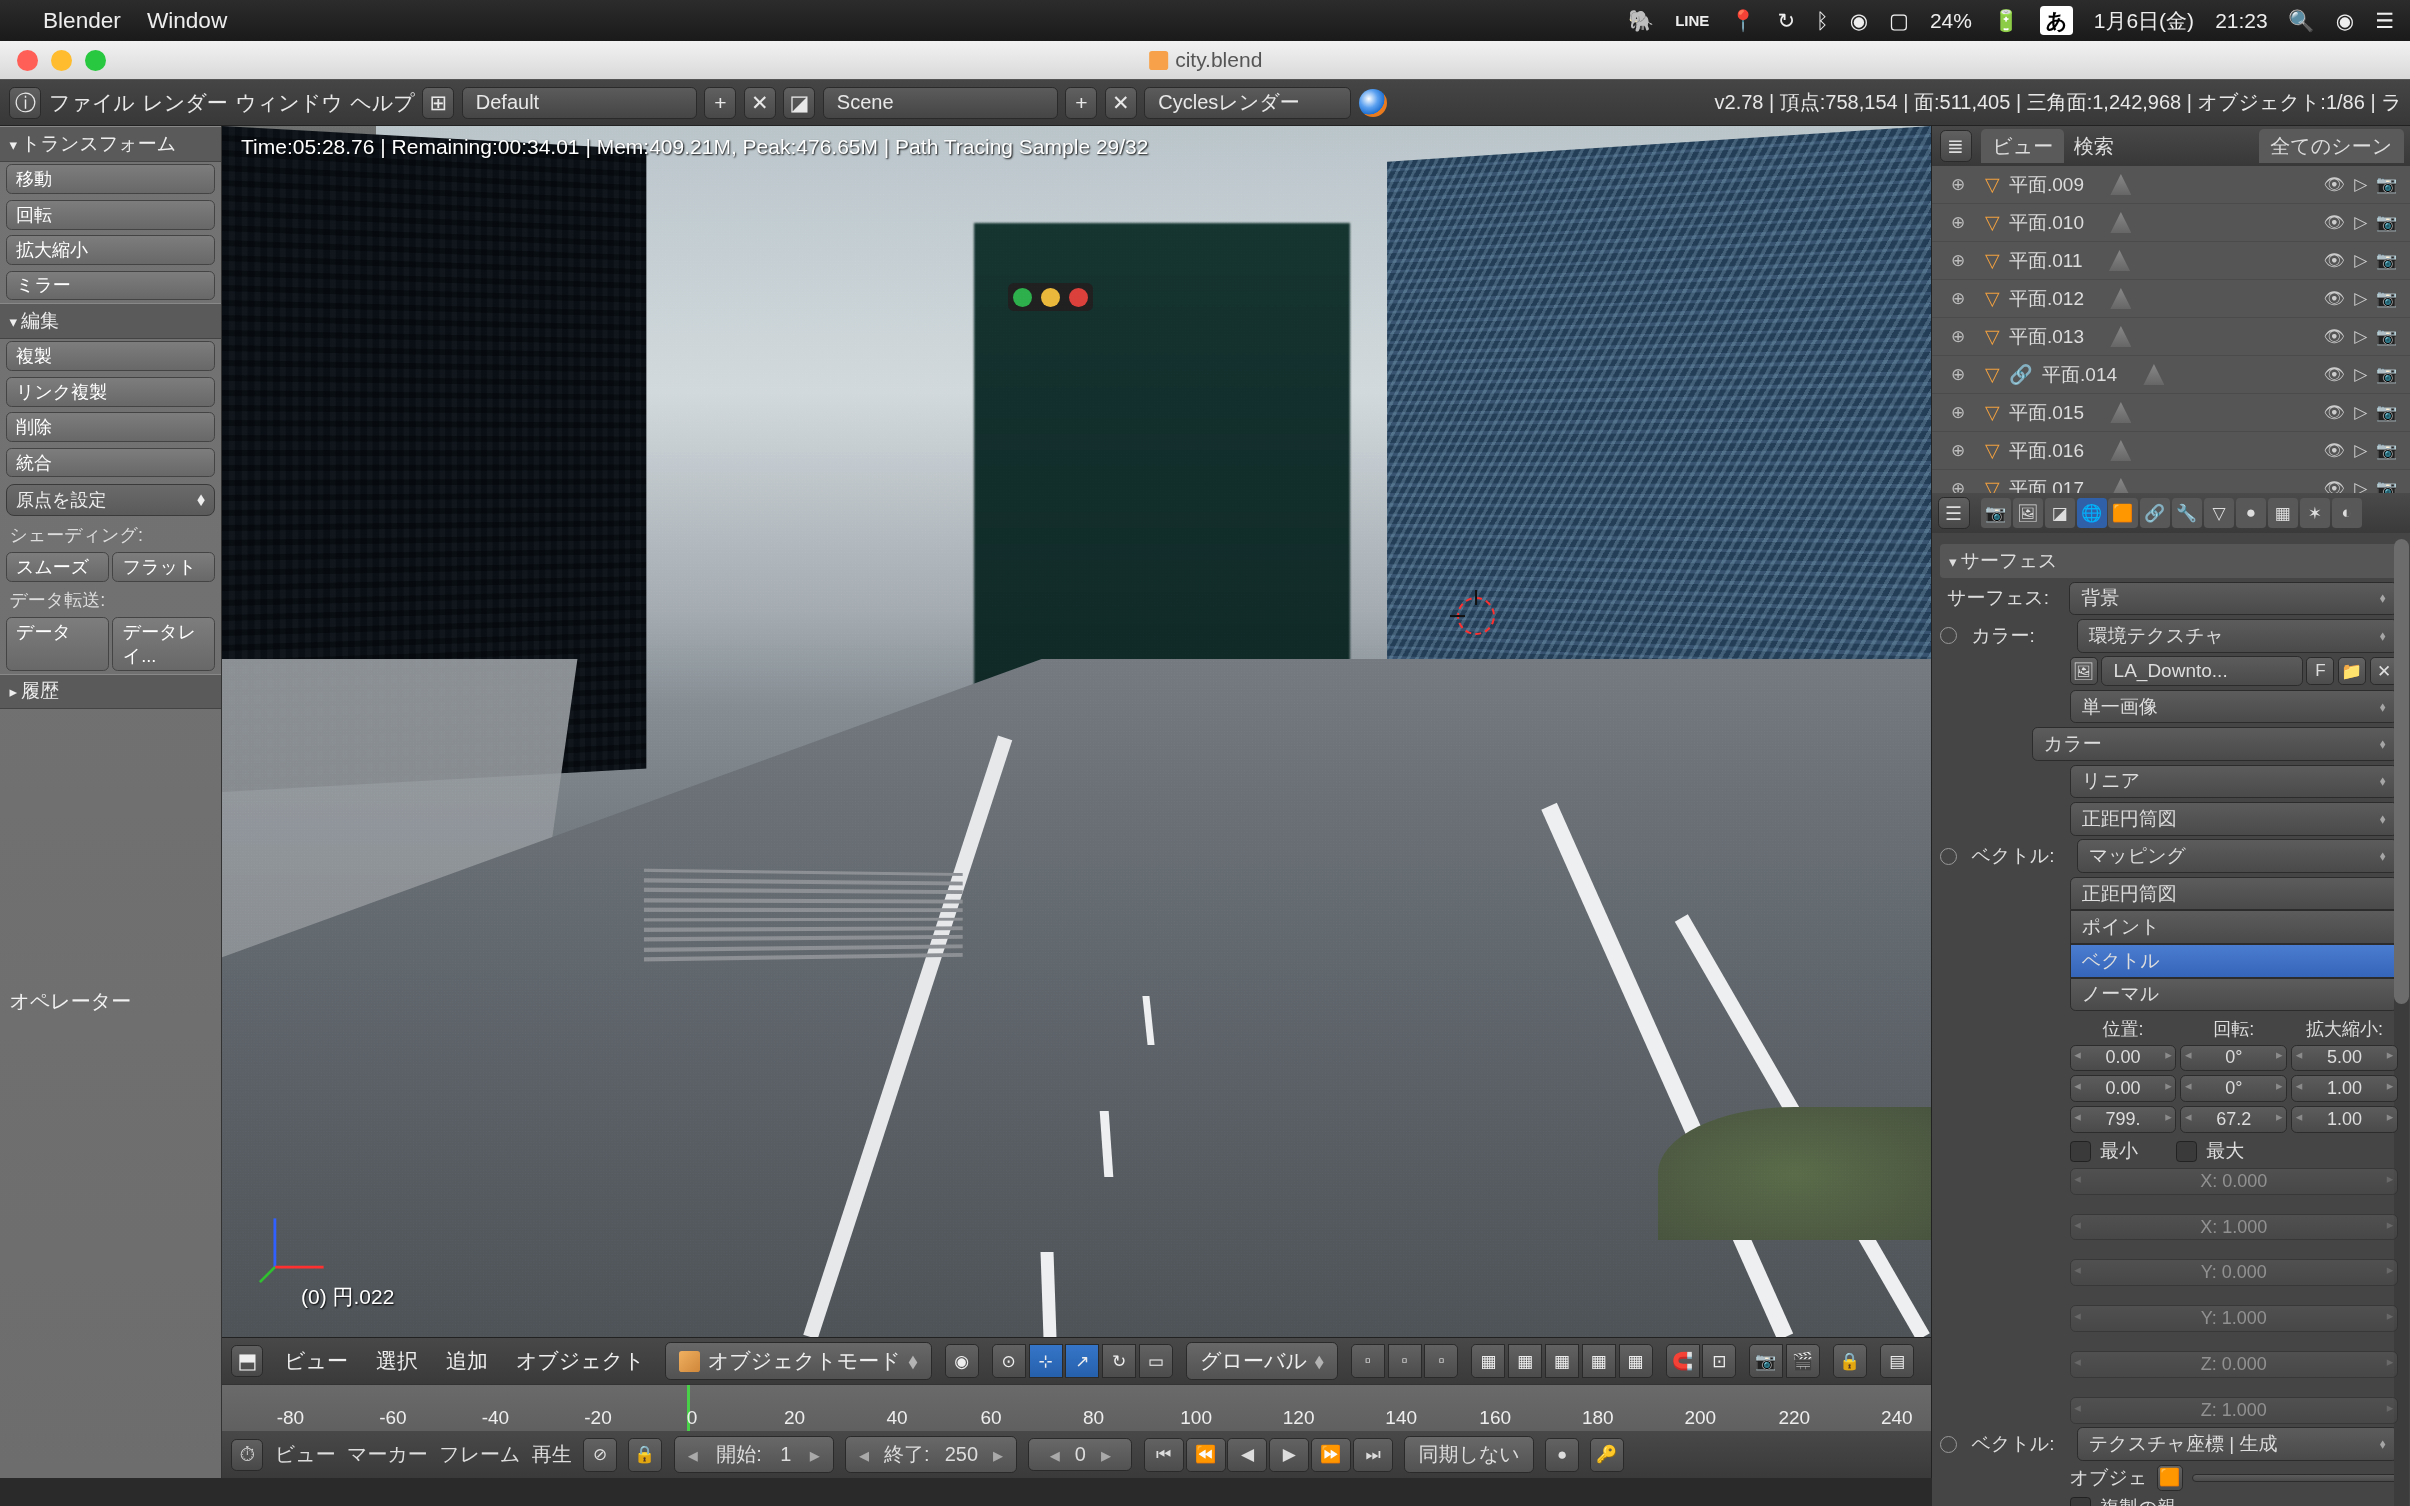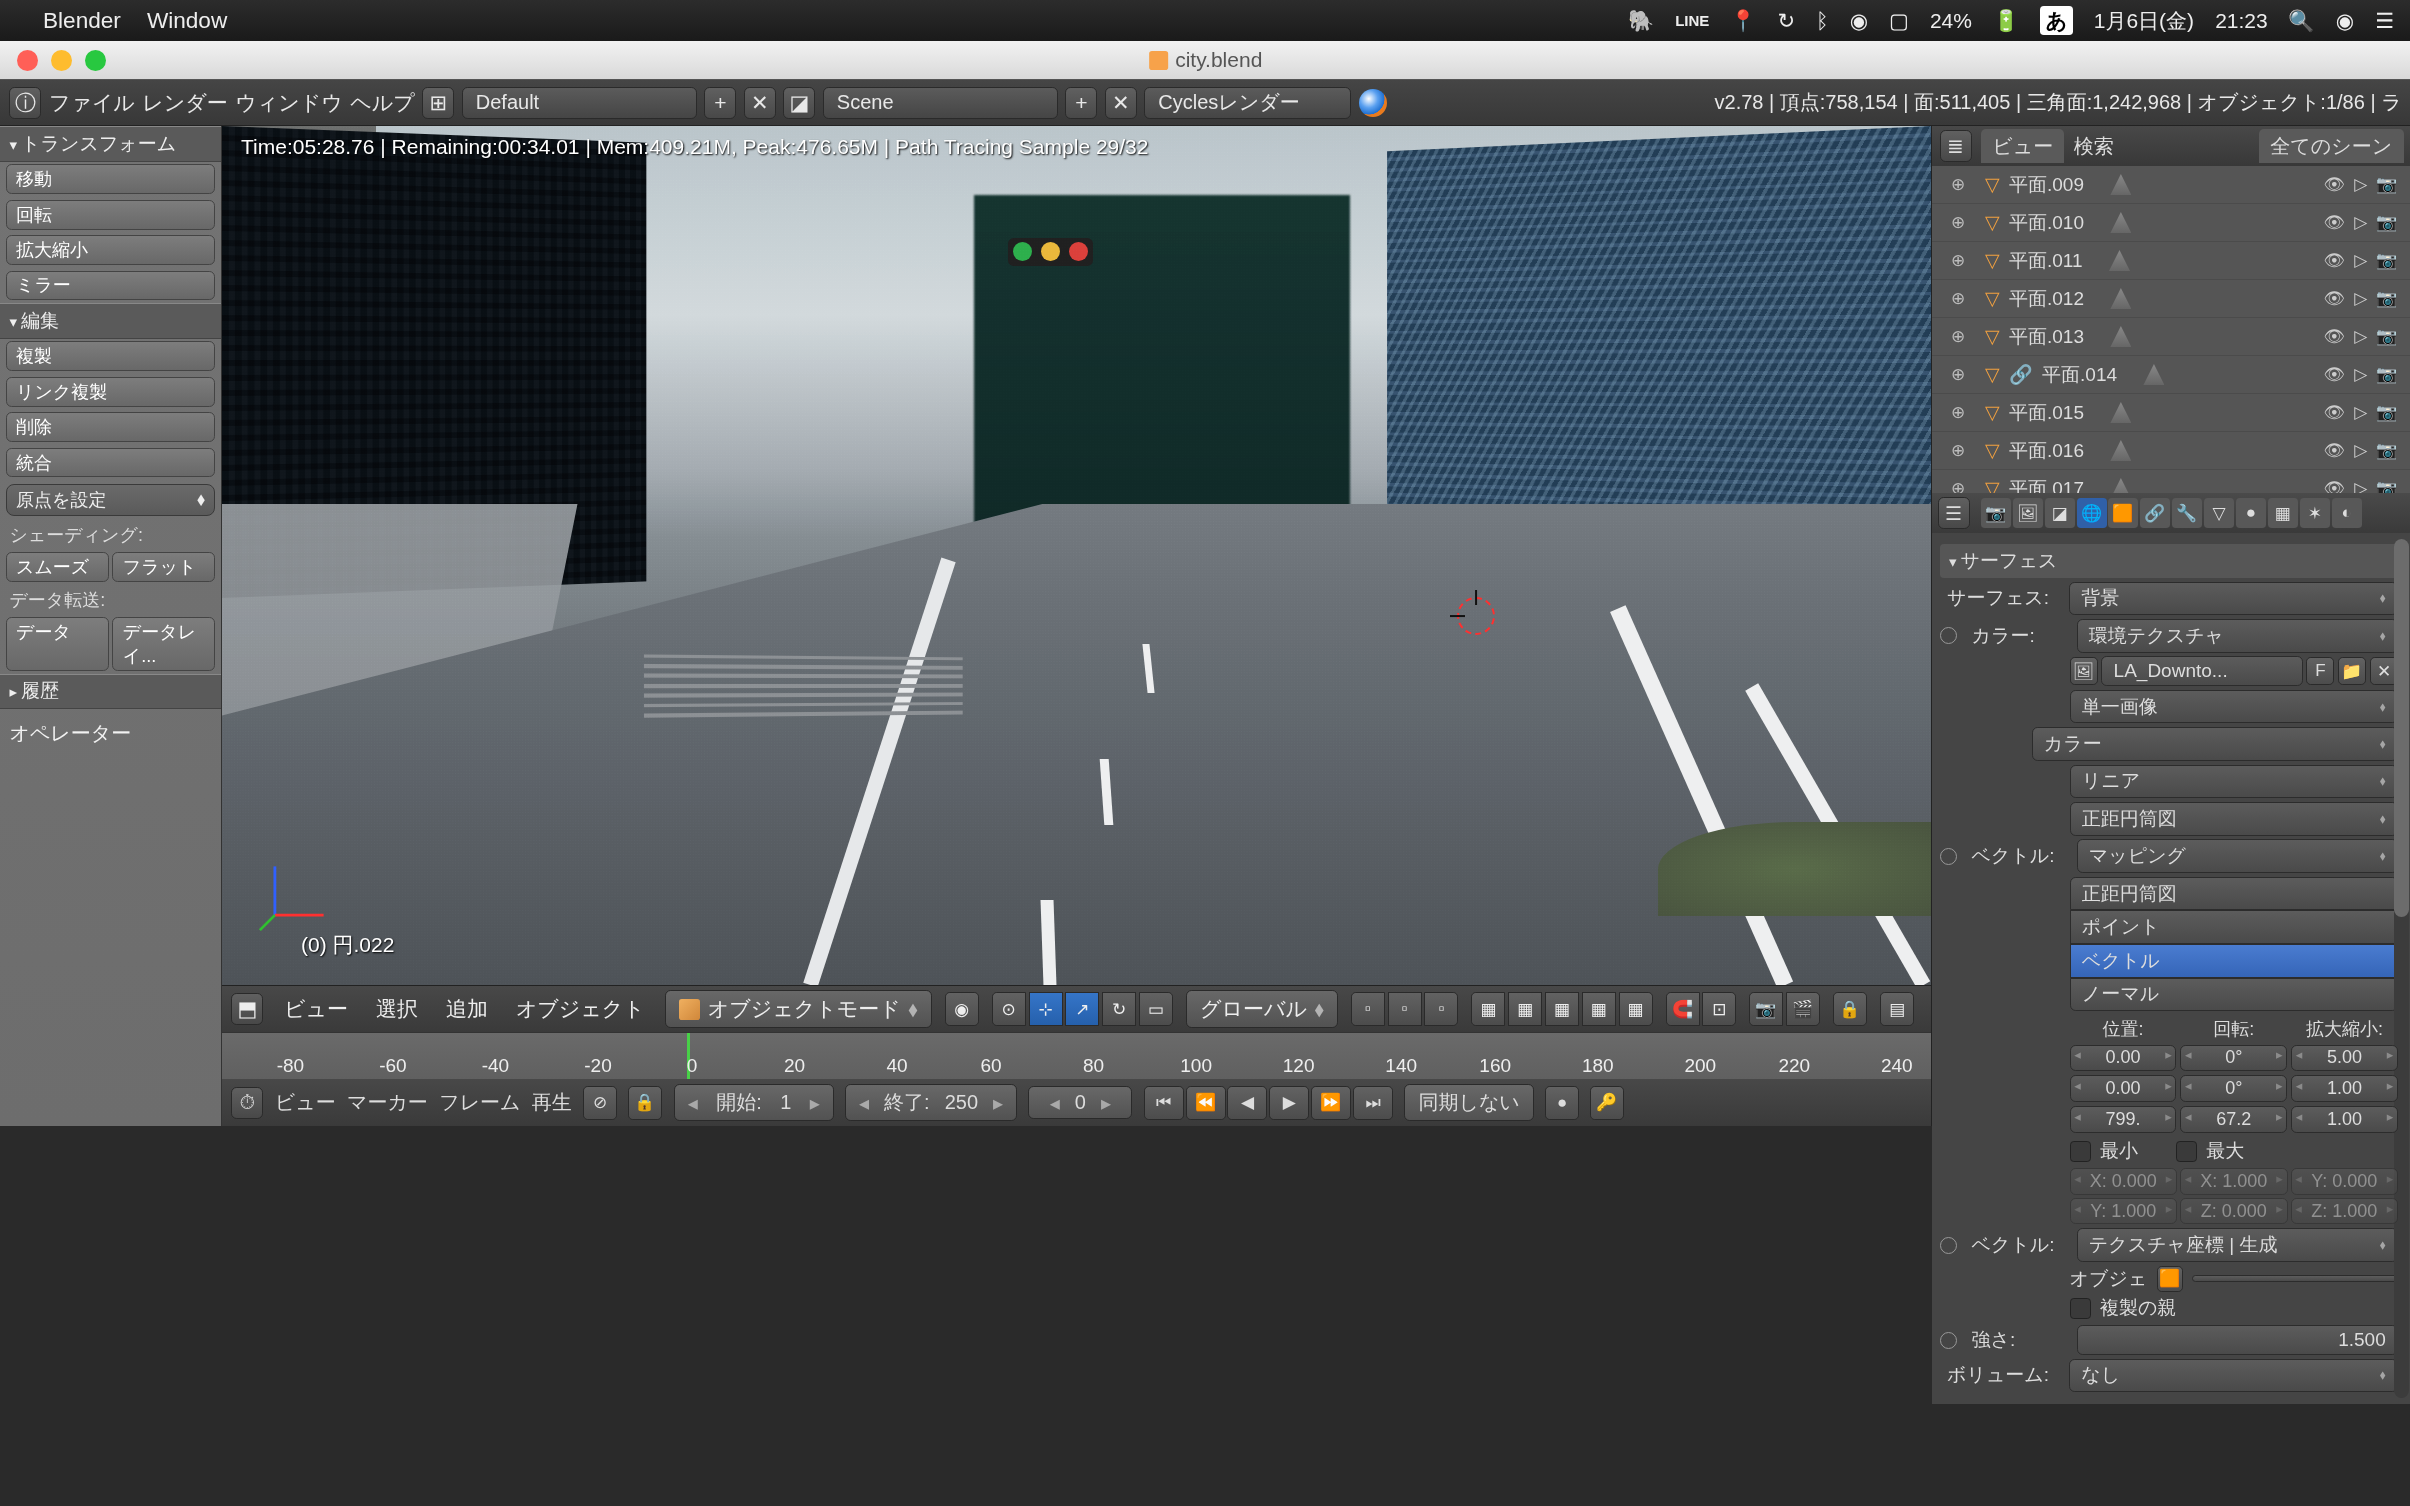--- a/index.html
+++ b/index.html
@@ -20,21 +20,21 @@
 .win-title-text::before { content: ""; width: 19px; height: 19px; background: #f7a24a; border-radius: 2.8px; display: inline-block; }
 
 
 .info-header { height: 47px; background: linear-gradient(#454545, #383838); border-top: 0.9px solid #555; border-bottom: 0.9px solid #222; display: flex; align-items: center; padding: 0 9.4px; gap: 7.5px; color: #e8e8e8; font-size: 21px; }
 .hdr-field { background: linear-gradient(#5b5b5b, #454545); border: 0.9px solid #2a2a2a; border-radius: 5.6px; padding: 3.8px 13px; color: #e8e8e8; font-size: 20px; height: 32px; display: inline-flex; align-items: center; min-width: 235px; }
 .hdr-sq { width: 32px; height: 32px; background: linear-gradient(#606060, #484848); border: 0.9px solid #2a2a2a; border-radius: 5.6px; display: inline-flex; align-items: center; justify-content: center; }
 .hdr-stats { margin-left: auto; font-size: 20px; white-space: nowrap; }
 .blender-icon { width: 28px; height: 28px; background: radial-gradient(circle at 35% 35%, #fff 0%, #5aa0f0 35%, #2070d0 60%, transparent 62%), #e87b1f; border-radius: 50%; margin-right: 5.6px; }
 
 
-.main { display: flex; height: 1000px; background: #575757; }
+.main { display: flex; height: 1352px; background: #575757; }
 
 
 .left-panel { width: 222px; background: linear-gradient(#737373, #6d6d6d); border-right: 0.9px solid #333; display: flex; flex-direction: column; font-size: 19px; color: #eee; }
 .panel-section-hdr { background: #5a5a5a; padding: 3.8px 9.4px; font-size: 19px; border-top: 0.9px solid #888; border-bottom: 0.9px solid #444; }
 .panel-section-hdr::before { content: "▸ "; font-size: 15px; }
 .panel-section-hdr.open::before { content: "▾ "; }
 .panel-btn { background: linear-gradient(#7d7d7d, #686868); border: 0.9px solid #444; border-radius: 5.6px; margin: 2.8px 5.6px; padding: 1.9px 9.4px; font-size: 18px; color: #fff; }
 .panel-btn-row { display: flex; gap: 3.8px; margin: 2.8px 5.6px; }
 .panel-btn-row .panel-btn { flex: 1; margin: 0; }
 .panel-wide { background: linear-gradient(#6a6a6a, #5a5a5a); border: 0.9px solid #3a3a3a; border-radius: 8px; margin: 3.8px 5.6px; padding: 2.8px 9.4px; font-size: 18px; display: flex; justify-content: space-between; align-items: center; }
@@ -584,21 +584,21 @@
         <div style="display:flex;gap:38px;margin-left:130px;margin-top:5.6px">
           <div class="check-row" style="margin:0">
               <div class="checkbox"></div>
               <span>最小</span>
             </div>
           <div class="check-row" style="margin:0">
               <div class="checkbox"></div>
               <span>最大</span>
             </div>
         </div>
-        <div style="display:grid;grid-template-columns:1fr 1fr 1fr;gap:3px;margin-left:130px;margin-top:3.8px">
+        <div style="display:grid;grid-template-columns:1fr;gap:19px;margin-left:130px;margin-top:3.8px">
           <div class="num-cell" style="opacity:0.5">X:   0.000</div>
           <div class="num-cell" style="opacity:0.5">X:   1.000</div>
           <div class="num-cell" style="opacity:0.5">Y:   0.000</div>
           <div class="num-cell" style="opacity:0.5">Y:   1.000</div>
           <div class="num-cell" style="opacity:0.5">Z:   0.000</div>
           <div class="num-cell" style="opacity:0.5">Z:   1.000</div>
         </div>
         <div class="prop-row">
           <span class="dot-btn"></span>
           <div class="prop-label" style="width:105px">ベクトル:</div>

